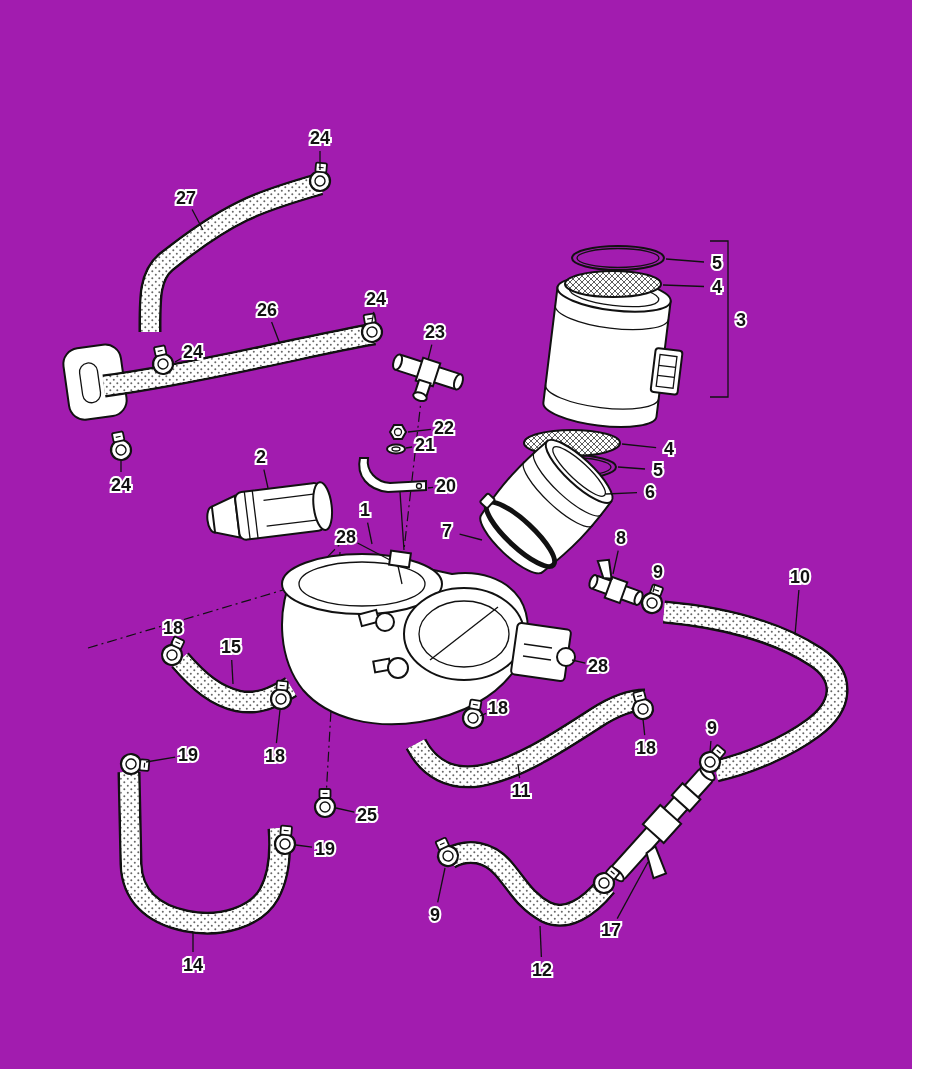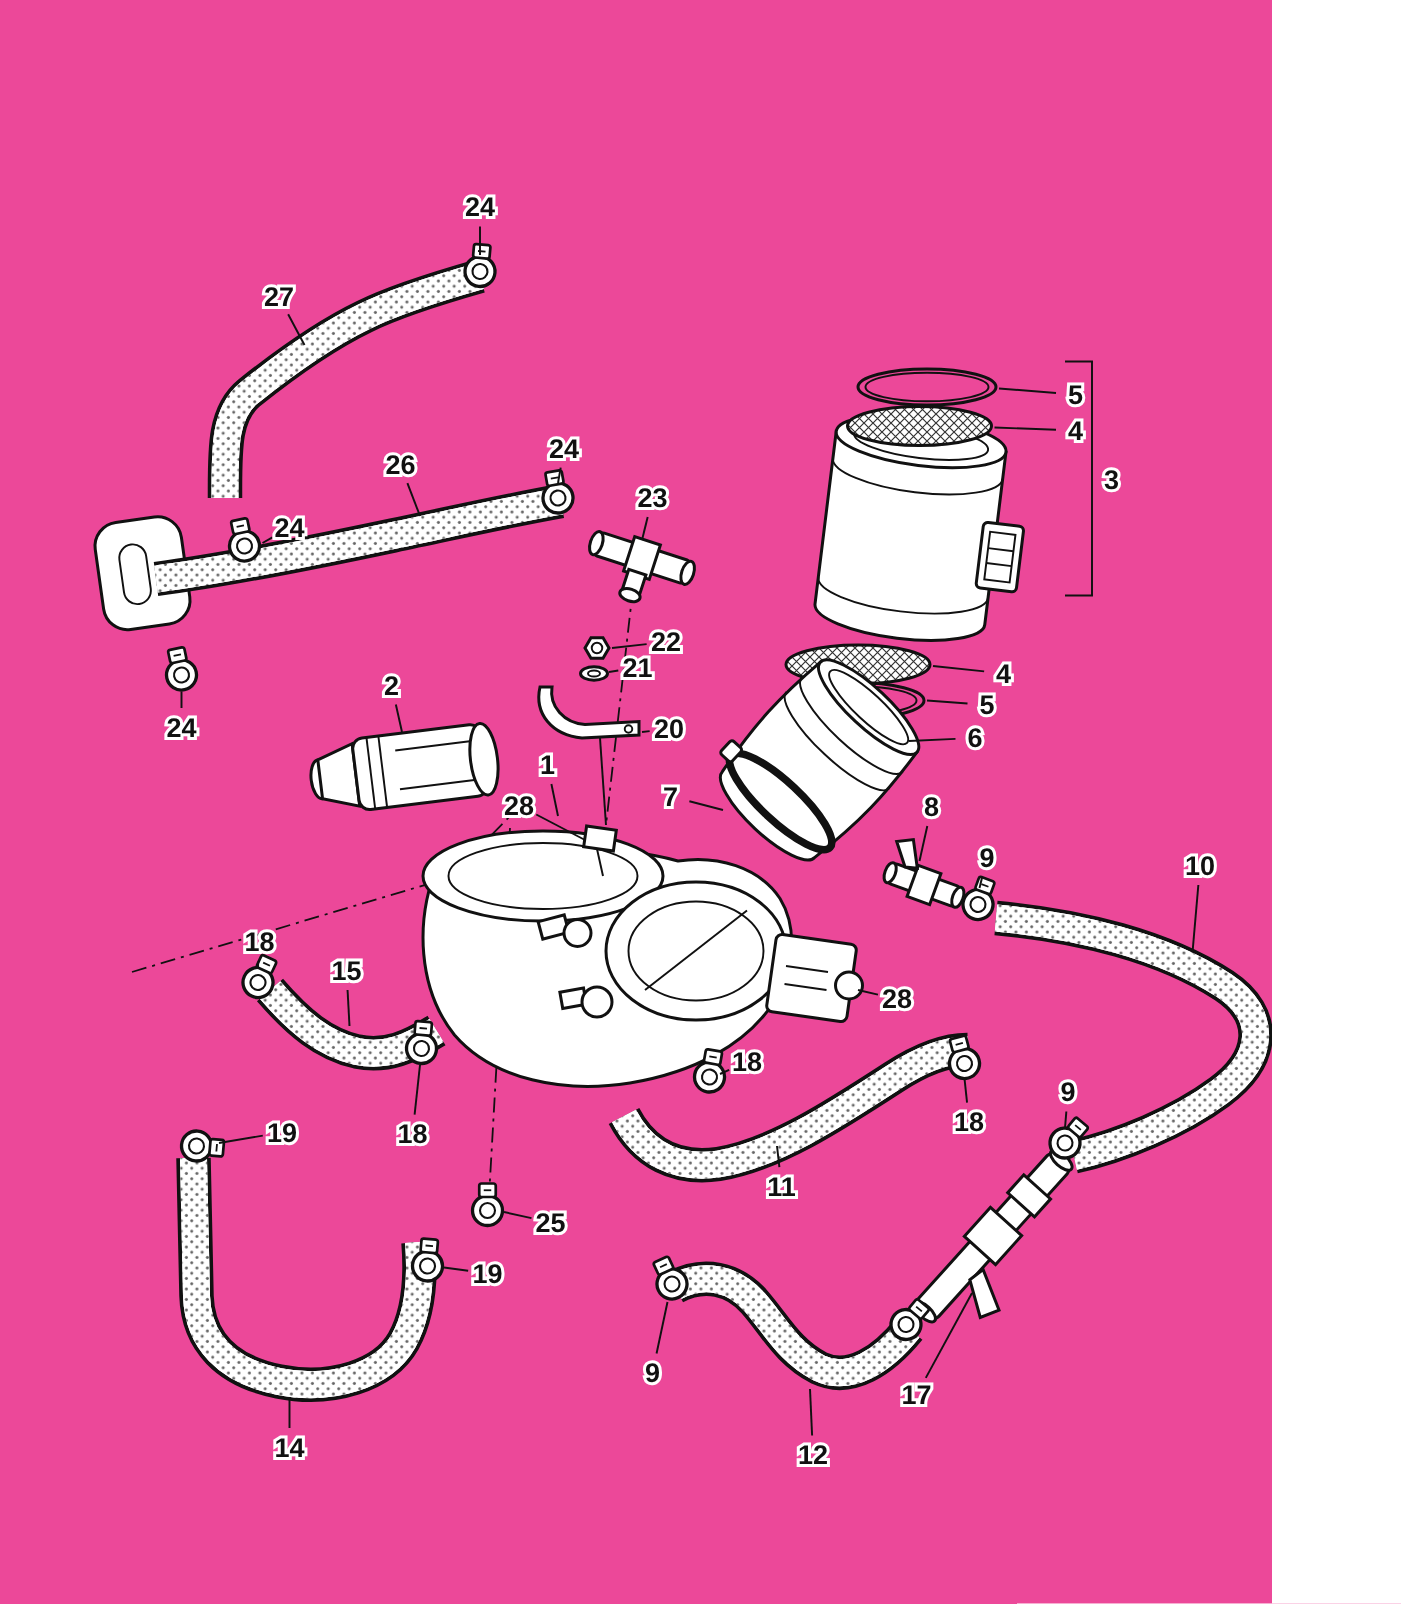--- a/index.html
+++ b/index.html
@@ -1,16 +1,16 @@
 <!DOCTYPE html>
 <html><head>
 <meta charset="utf-8">
 <style>
   html,body{margin:0;padding:0;background:#ffffff;}
-  .stage{position:relative;width:848px;height:1069px;background:#ec4899;overflow:hidden;
+  .stage{position:relative;width:912px;height:1069px;background:#a21caf;overflow:hidden;
          font-family:"Liberation Sans",sans-serif;}
   svg{display:block;}
   
   .hoseO{stroke:#111;stroke-width:23;fill:none;stroke-linecap:butt;stroke-linejoin:round;}
   .hoseW{stroke:#fff;stroke-width:18;fill:none;stroke-linecap:butt;stroke-linejoin:round;}
   .hoseF{stroke:url(#stipple);stroke-width:18;fill:none;stroke-linecap:butt;stroke-linejoin:round;}
   .wh{fill:#fff;stroke:#111;stroke-width:2;}
   .ring{fill:none;stroke:#111;stroke-width:2;}
   .thin{fill:none;stroke:#111;stroke-width:1.3;}
   .meshfill{fill:url(#mesh);stroke:#111;stroke-width:2;}

